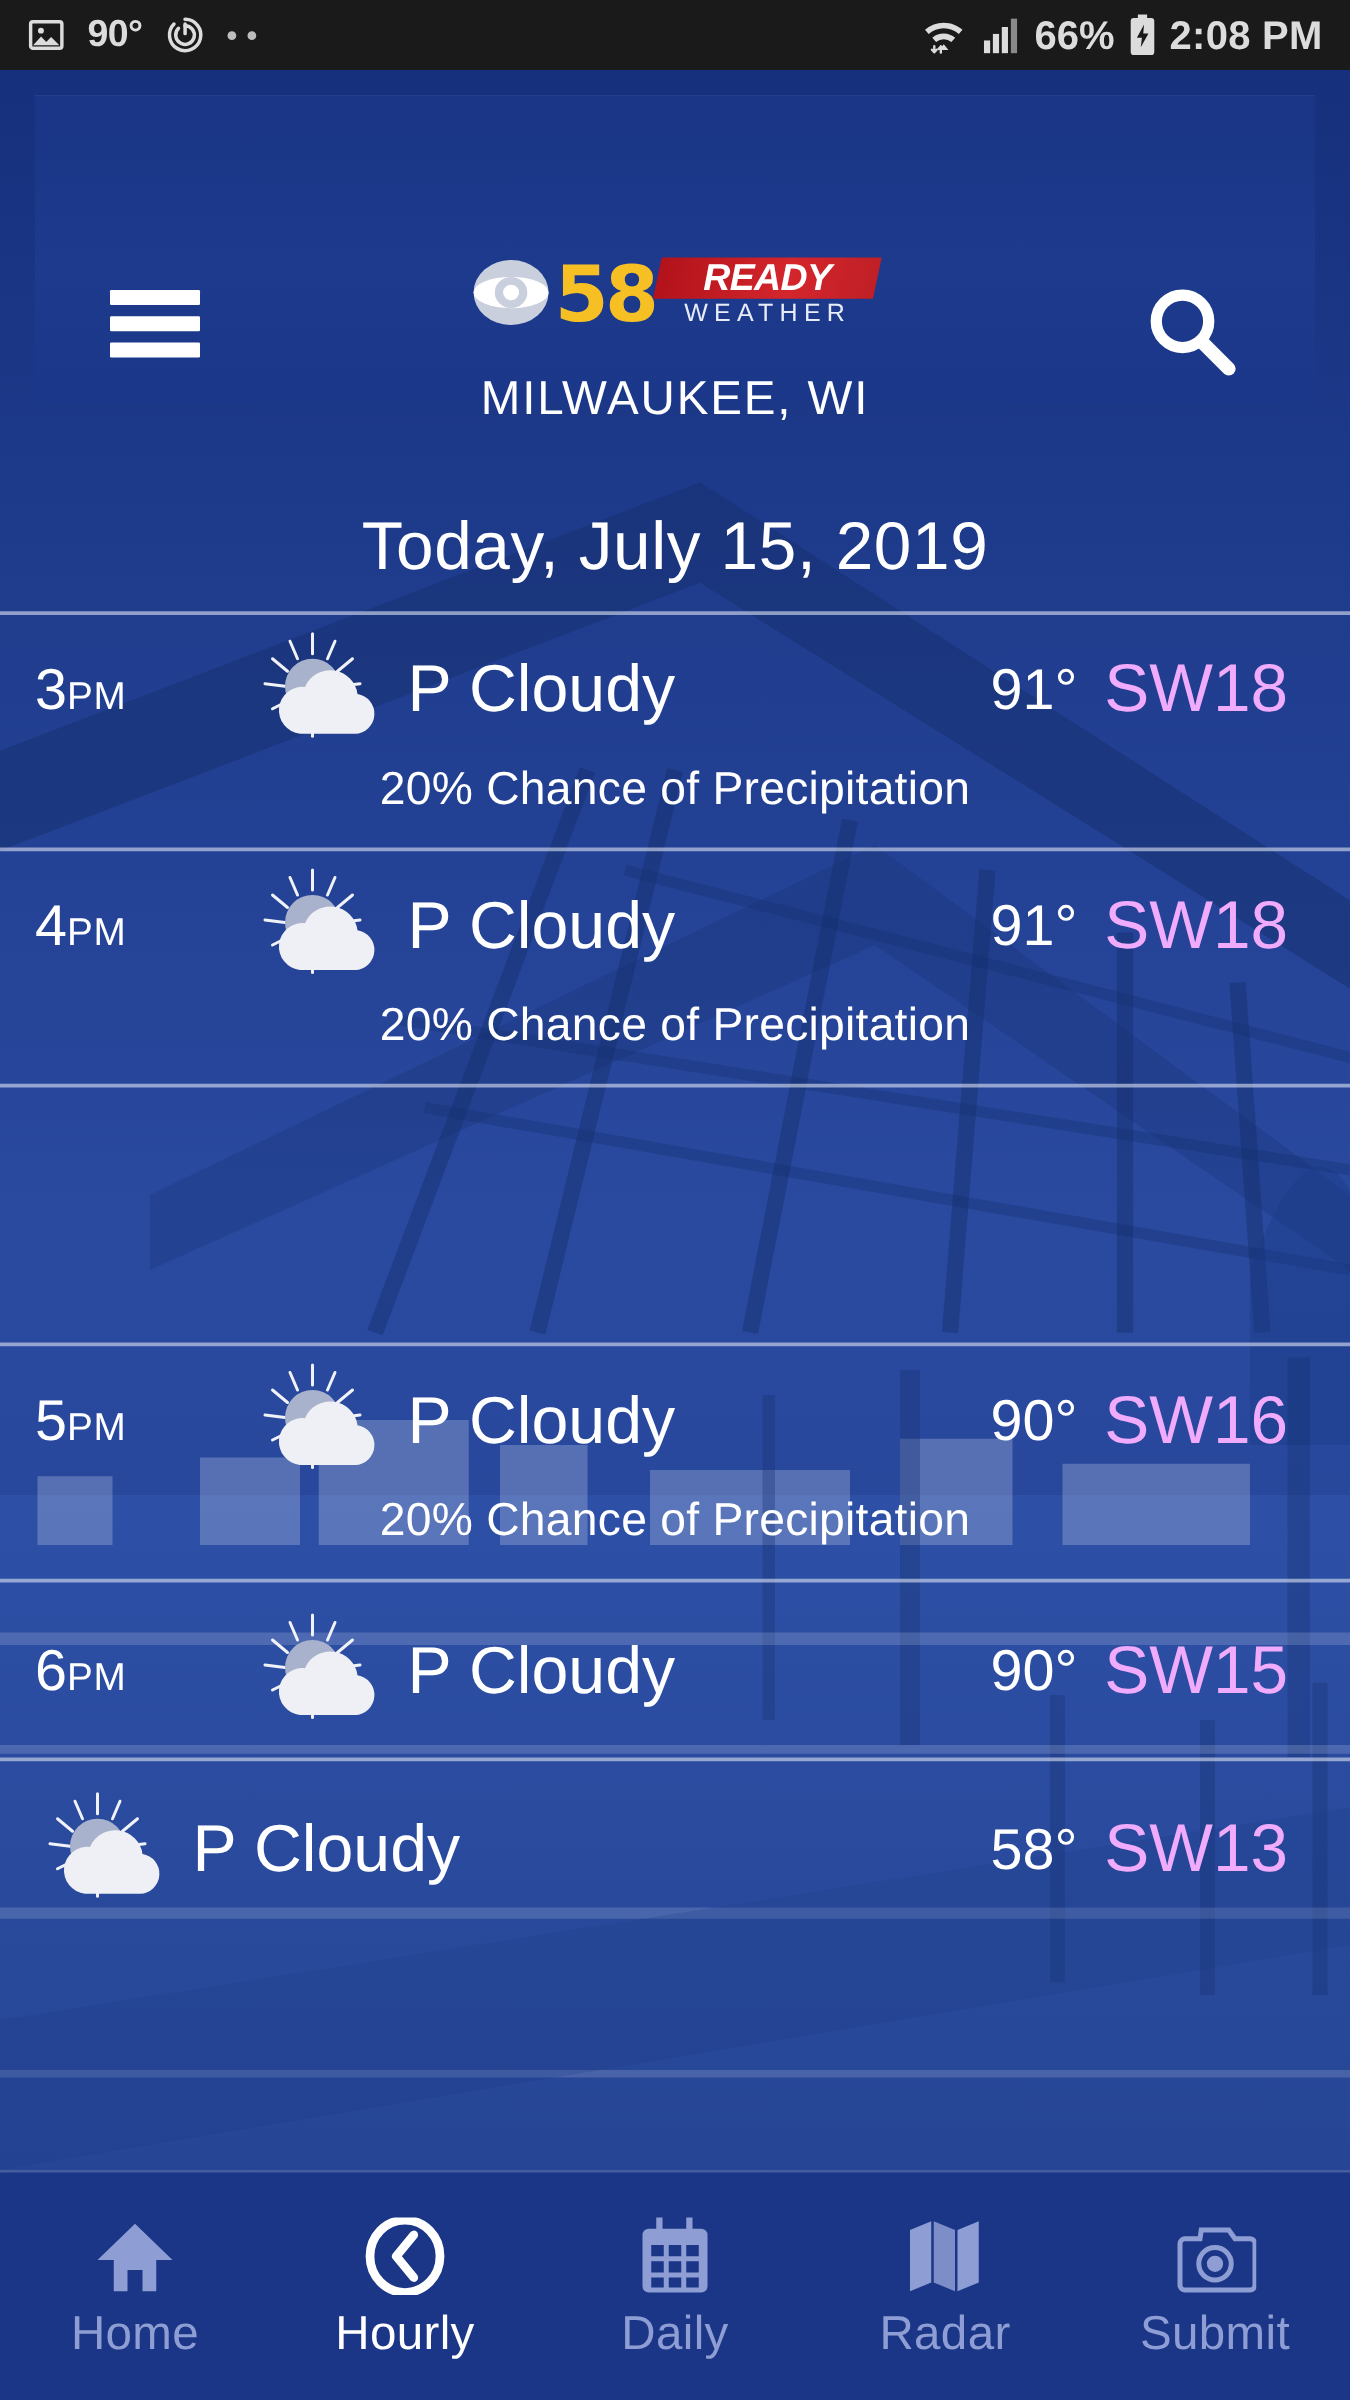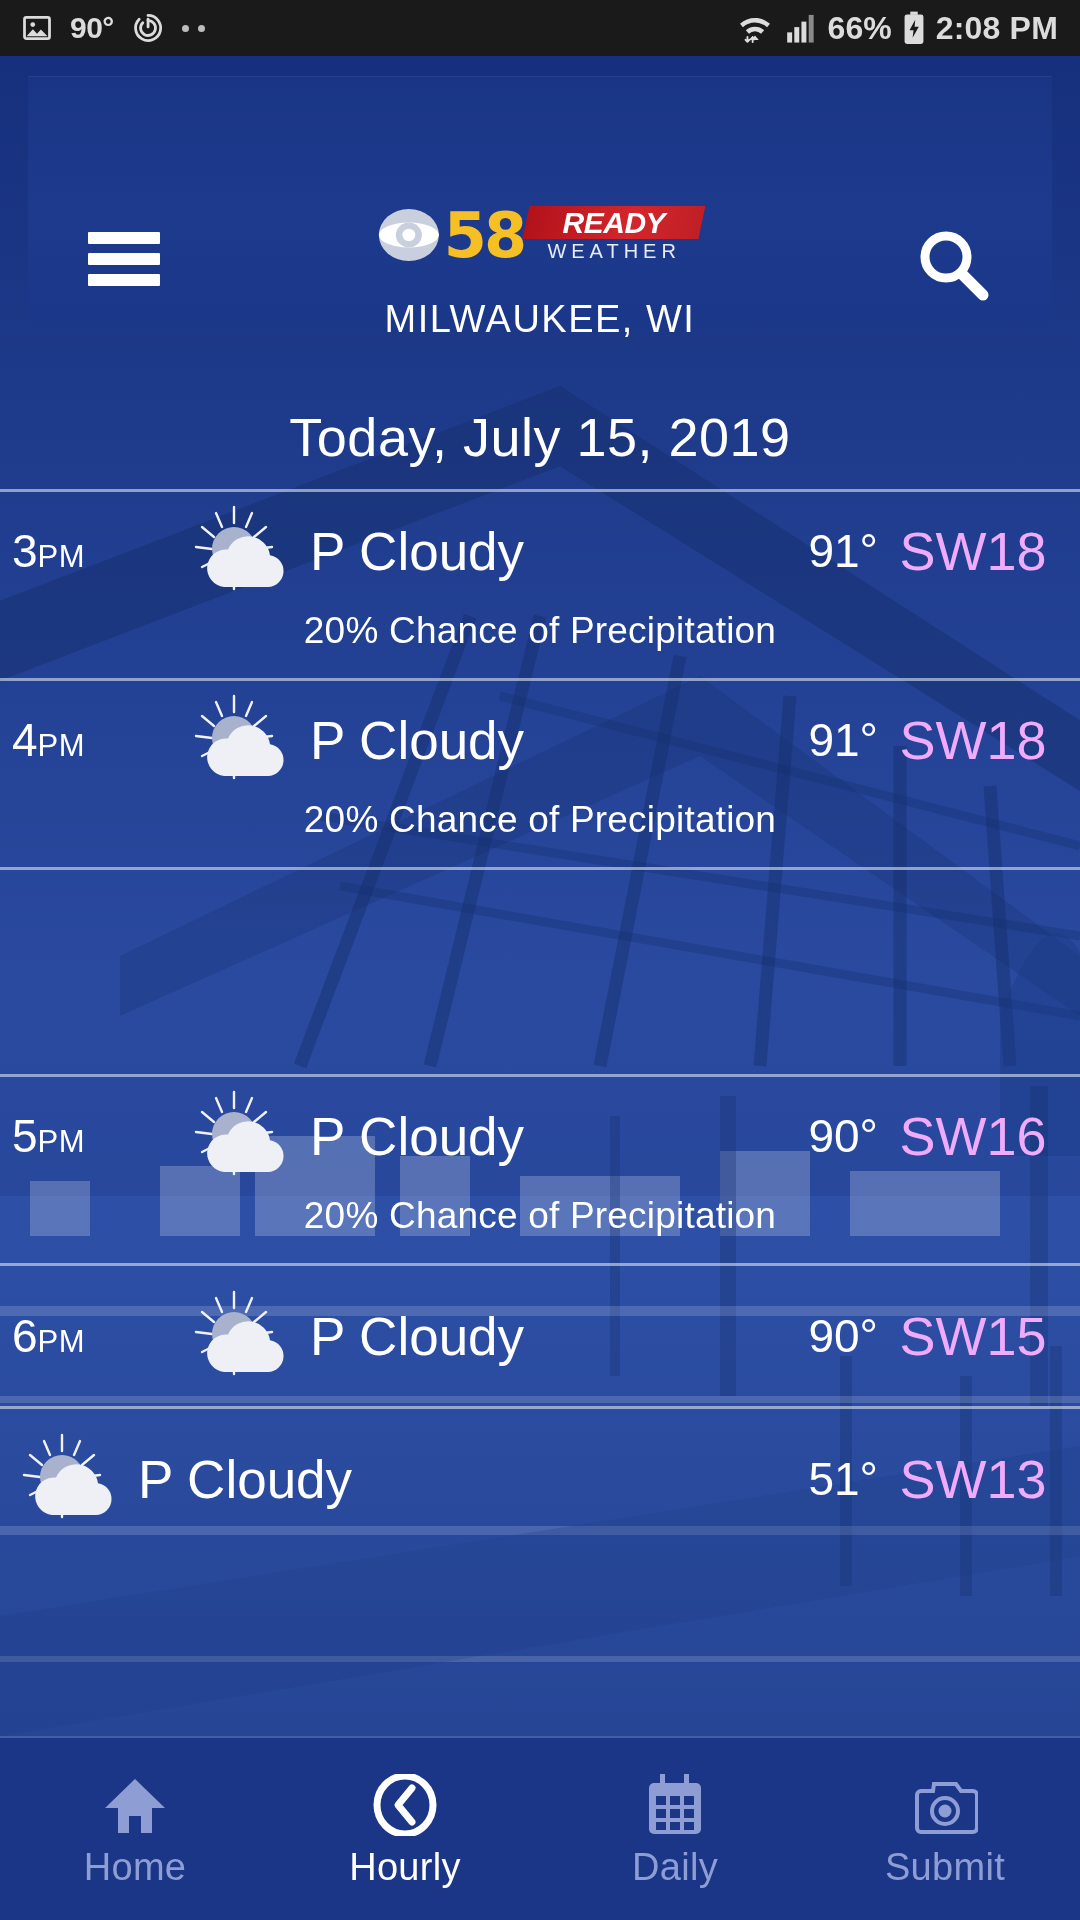--- a/index.html
+++ b/index.html
@@ -86,21 +86,21 @@
     position:absolute; top:382px; left:0; width:1080px; height:110px;
     display:flex; align-items:center; justify-content:center;
   }
   .datebar h1{ font-size:54px; font-weight:normal; color:#fff; letter-spacing:.5px; }
 
   
   .list{ position:absolute; top:489px; left:0; width:1080px; }
   .divider{ height:3px; background:rgba(215,222,240,.62); width:100%; }
   .row{ position:relative; width:1080px; }
   .row-main{
-    display:flex; align-items:center; height:118px; padding:0 12px;
+    display:flex; align-items:center; height:118px; padding:0 28px;
   }
   .r-time{
     width:172px; color:#fff; font-size:46px; white-space:nowrap; flex:none;
   }
   .r-time .ampm{ font-size:31px; letter-spacing:.5px; }
   .r-icon{ width:112px; flex:none; display:flex; align-items:center; justify-content:center; }
   .r-cond{ color:#fff; font-size:53px; flex:1; padding-left:14px; }
   .r-temp{ color:#fff; font-size:46px; width:150px; text-align:right; flex:none; }
   .r-wind{ color:#f0abfc; font-size:54px; width:190px; text-align:center; flex:none; }
   .r-precip{
@@ -438,21 +438,21 @@
             <line x1="78" y1="64" x2="66" y2="58"></line>
               <line x1="28" y1="78" x2="34" y2="66"></line>
             <line x1="46" y1="86" x2="46" y2="72"></line>
               <line x1="64" y1="78" x2="58" y2="66"></line>
           </g>
           <circle cx="46" cy="46" r="22" fill="#a9b2cd"></circle>
           <path d="M36 84h44a16 16 0 0 0 2-31.8A22 22 0 0 0 40 46.5 17 17 0 0 0 36 84z" fill="#eef0f6"></path>
         </svg>
       </div>
       <div class="r-cond">P Cloudy</div>
-      <div class="r-temp">51°</div>
+      <div class="r-temp">58°</div>
       <div class="r-wind">SW13</div>
     </div>
   </div>
 
 </div>
 
 <div class="nav">
 
   <div class="nav-item">
     <span class="nav-ico">
@@ -488,20 +488,30 @@
             <rect x="40" y="37" width="10" height="9"></rect>
           <rect x="12" y="50" width="10" height="8"></rect>
             <rect x="26" y="50" width="10" height="8"></rect>
             <rect x="40" y="50" width="10" height="8"></rect>
         </g>
       </svg>
     </span>
     <span class="nav-label">Daily</span>
   </div>
 
+  <div class="nav-item">
+    <span class="nav-ico">
+      <svg width="62" height="62" viewBox="0 0 62 62">
+        <path d="M3 10 L20 3 L20 52 L3 59 Z" fill="#8e9ed4"></path>
+        <path d="M22 3 L39 10 L39 59 L22 52 Z" fill="#7d8dc8"></path>
+        <path d="M41 10 L58 3 L58 52 L41 59 Z" fill="#8e9ed4"></path>
+      </svg>
+    </span>
+    <span class="nav-label">Radar</span>
+  </div>
 
   <div class="nav-item">
     <span class="nav-ico">
       <svg width="66" height="58" viewBox="0 0 66 58">
         <path d="M22 6 h22 l5 7 h12 a4 4 0 0 1 4 4 v33 a4 4 0 0 1 -4 4 h-52 a4 4 0 0 1 -4 -4 v-33 a4 4 0 0 1 4 -4 h12 z" fill="none" stroke="#8e9ed4" stroke-width="4"></path>
         <circle cx="33" cy="33" r="13" fill="none" stroke="#8e9ed4" stroke-width="4"></circle>
         <circle cx="33" cy="33" r="6.5" fill="#8e9ed4"></circle>
       </svg>
     </span>
     <span class="nav-label">Submit</span>

